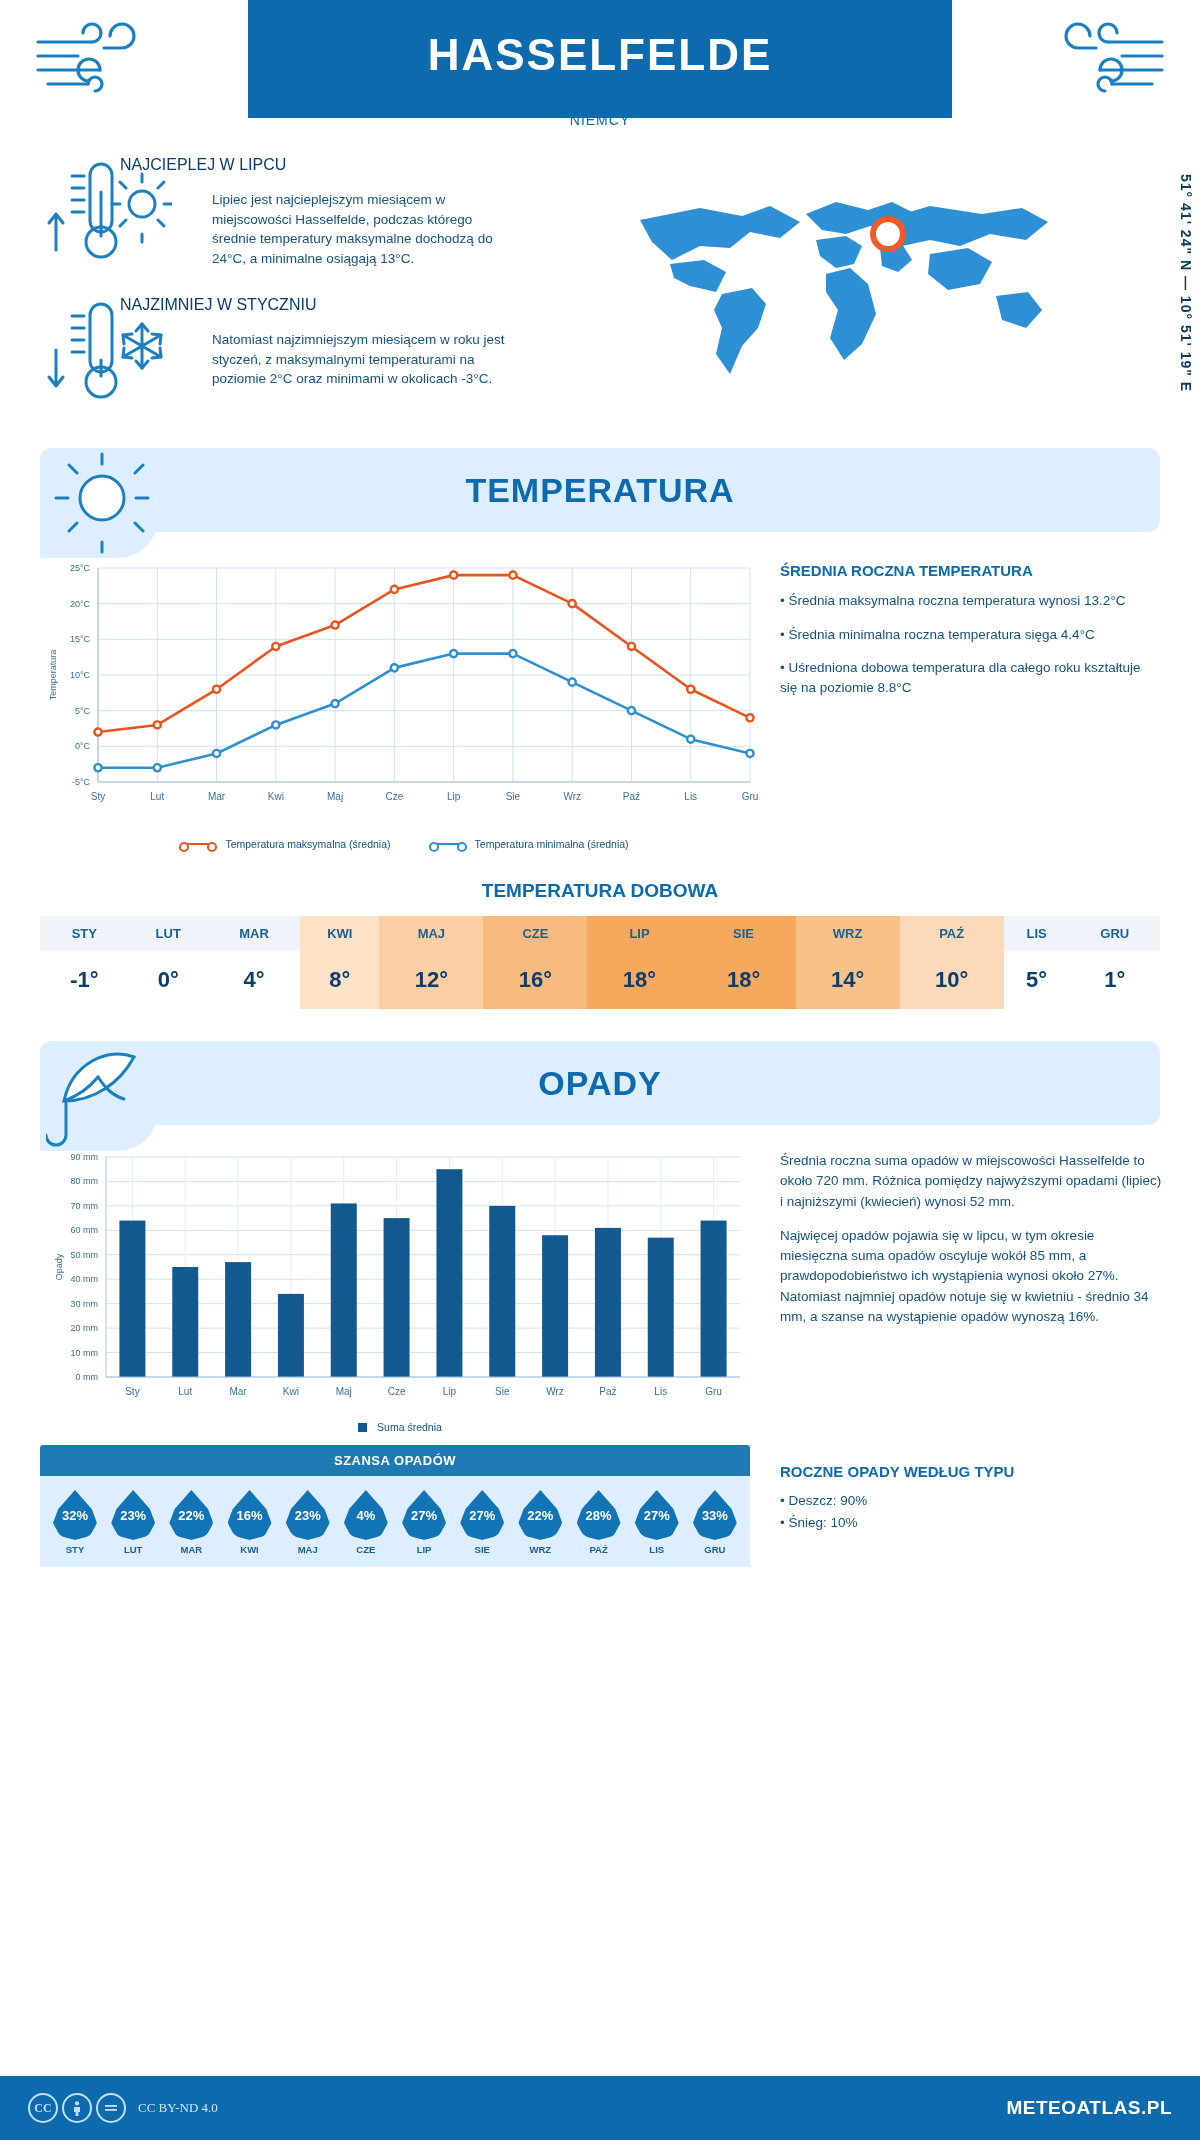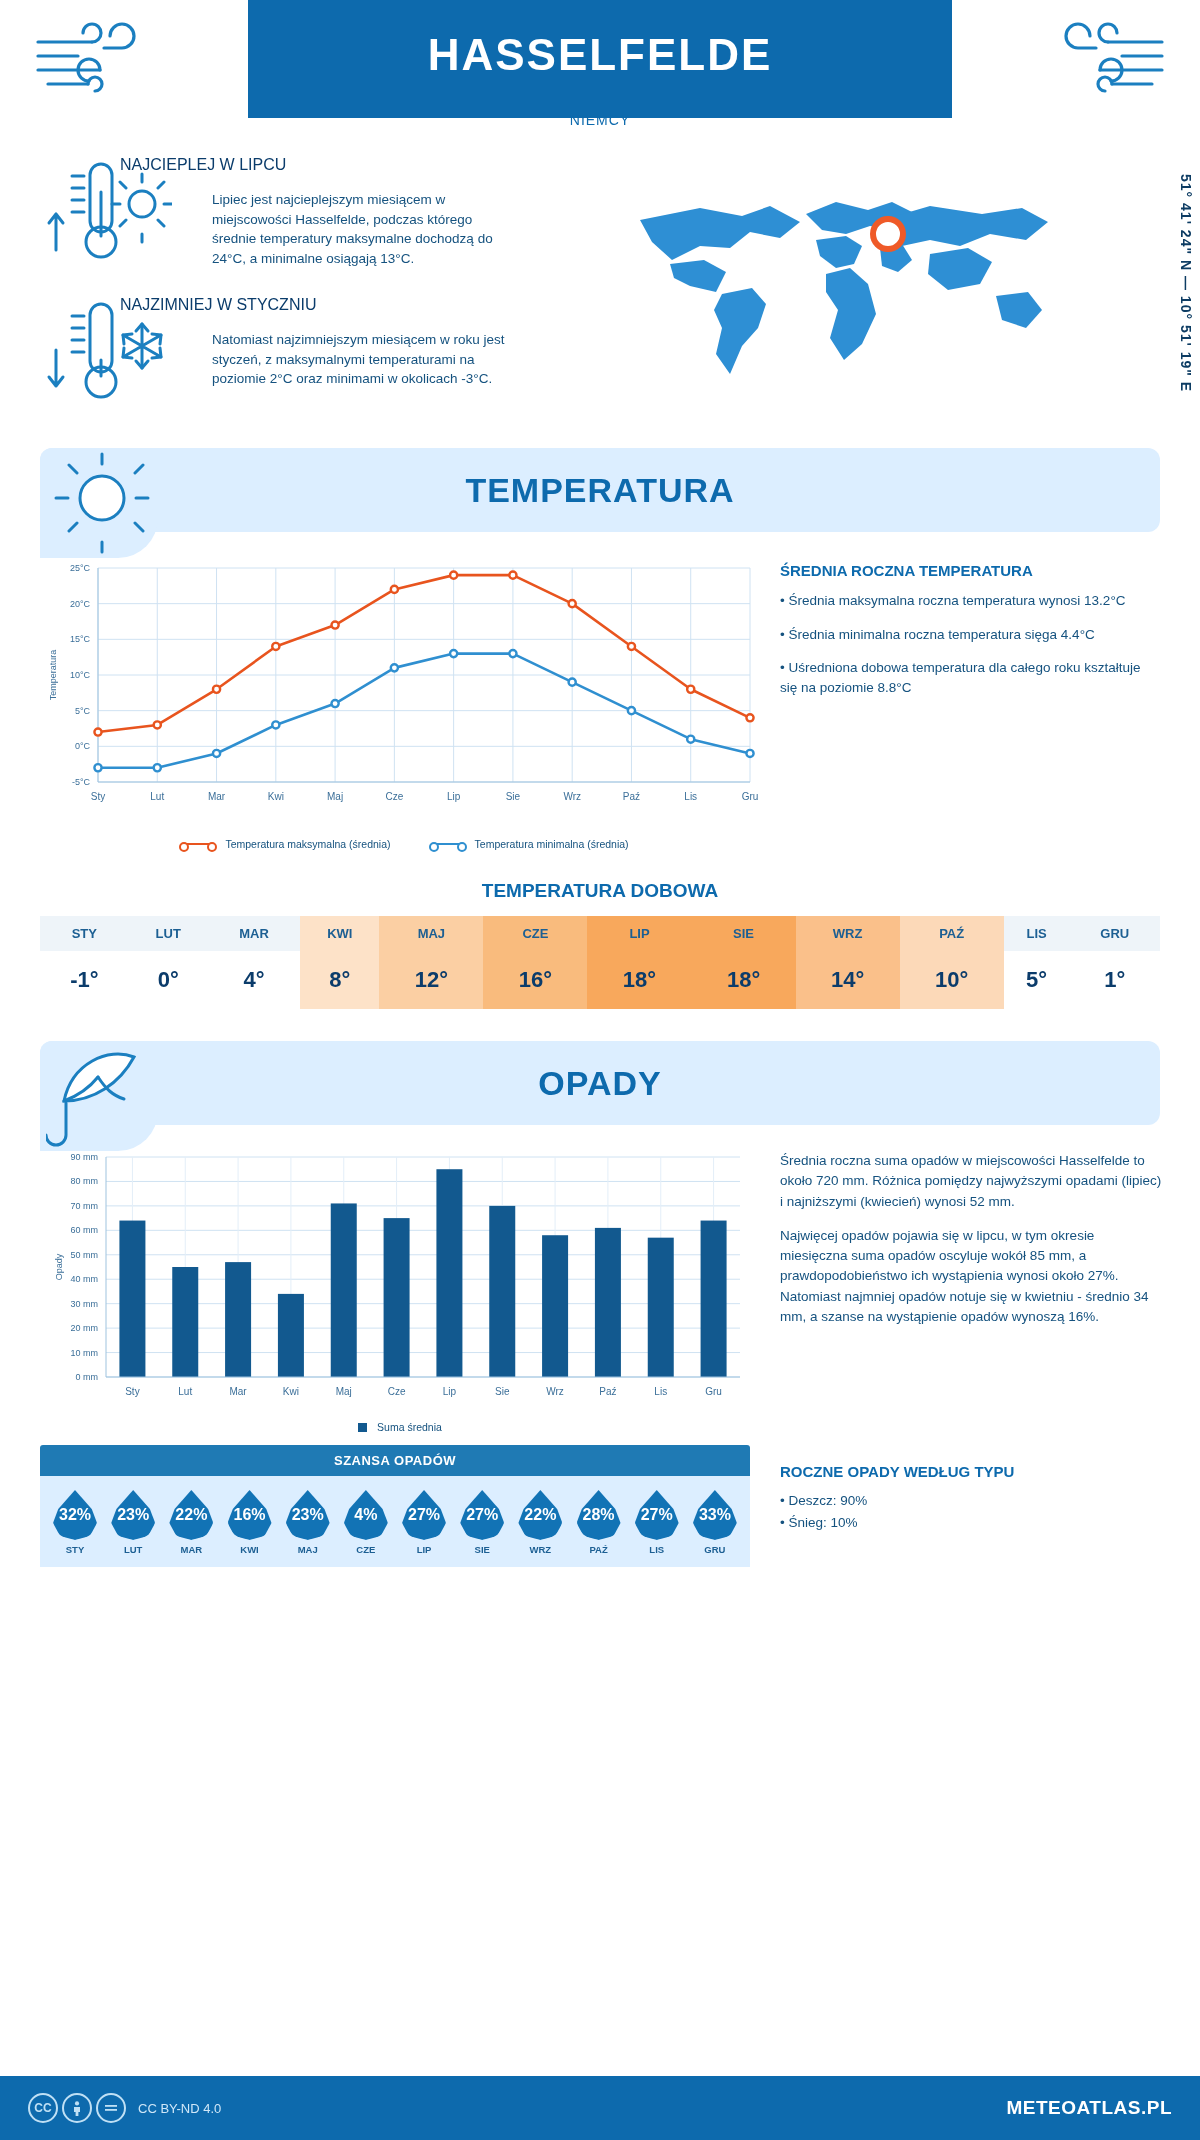--- a/index.html
+++ b/index.html
@@ -110,33 +110,33 @@
   .drop { width:50px; text-align:center; }
   .drop .shape {
     width:44px; height:50px; margin:0 auto;
     background:#1273b5;
     border-radius:50% 50% 50% 50% / 62% 62% 38% 38%;
     transform: none;
     position:relative;
     display:flex; align-items:center; justify-content:center;
     clip-path: polygon(50% 0%, 88% 38%, 100% 66%, 84% 92%, 50% 100%, 16% 92%, 0% 66%, 12% 38%);
   }
-  .drop .val { color:#fff; font-size:16px; font-weight:bold; }
+  .drop .val { color:#fff; font-size:13px; font-weight:bold; }
   .drop .mon { font-size:9.5px; font-weight:bold; color:#1c5f93; margin-top:4px; }
 
   .precip-side2 { position:absolute; left:780px; top:318px; width:385px; }
   .precip-side2 .t { font-size:15px; font-weight:bold; color:#0d6aad; margin-bottom:10px; }
   .precip-side2 .b { font-size:13.5px; color:#15527f; line-height:1.6; }
 
   
   .footer {
     position:absolute; left:0; bottom:0; width:1200px; height:64px; background:#0d6aad;
     display:flex; align-items:center; justify-content:space-between; padding:0 28px;
   }
-  .cc-group { display:flex; align-items:center; gap:4px; }
+  .cc-group { display:flex; align-items:center; gap:4px;font-family:Liberation Serif, serif; }
   .cc-badge {
     width:30px; height:30px; border-radius:50%; border:2px solid #bfe0f5; color:#bfe0f5;
     display:flex; align-items:center; justify-content:center; font-size:12px; font-weight:bold;
   }
   .cc-text { color:#cfe7f8; font-size:13px; margin-left:8px; }
   .site { color:#ffffff; font-size:19px; font-weight:bold; letter-spacing:.5px; }
 
   svg { display:block; }
   .tick { font-size:9px; fill:#3b6f99; }
 </style>

